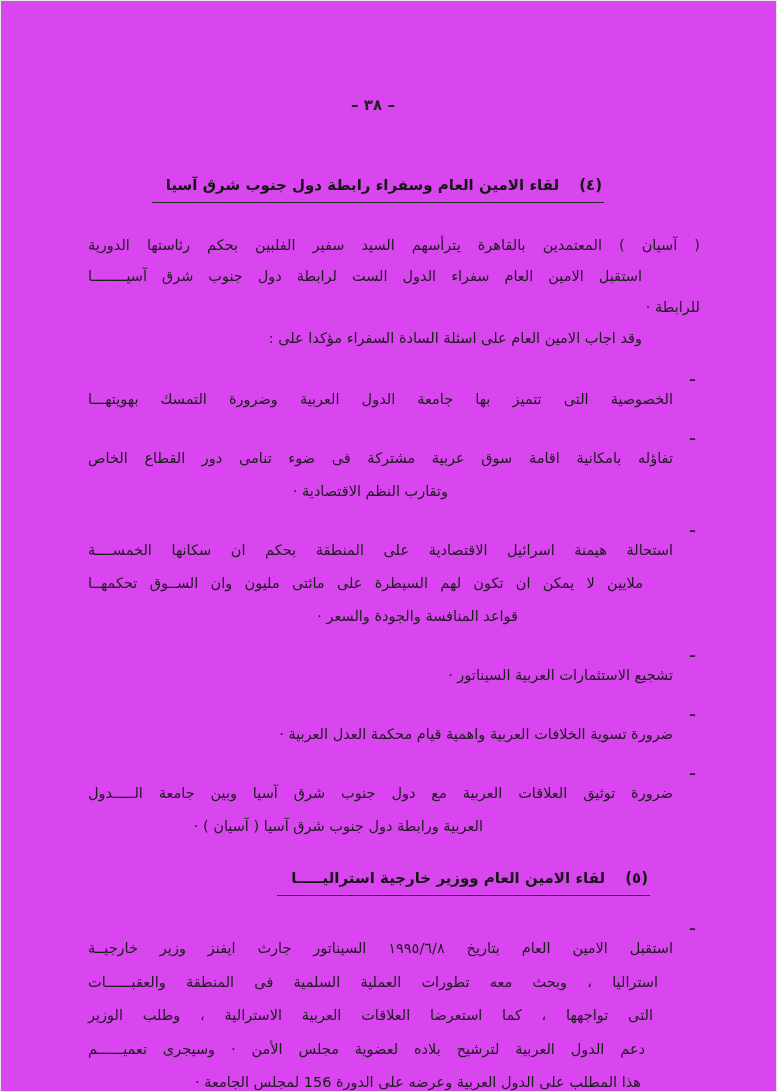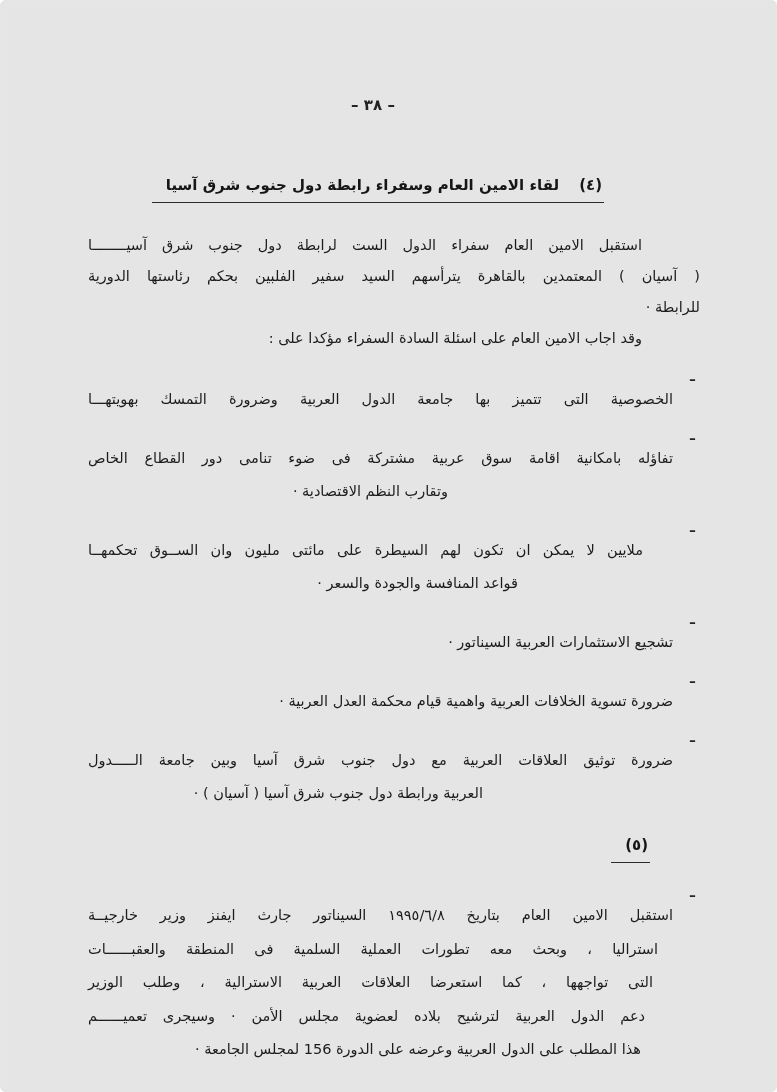--- a/index.html
+++ b/index.html
@@ -3,25 +3,24 @@
 <meta charset="utf-8">
 <style>
   html,body{margin:0;padding:0;}
   body{
     width:777px;height:1092px;overflow:hidden;
     background:#ffffff;
     font-family:"DejaVu Sans",sans-serif;
   }
   .page{
     position:relative;width:777px;height:1092px;
-    background:#e5e5e5;
+    background:#d946ef;
     box-shadow:inset 0 0 0 1px #e6e6e6;
     direction:rtl;
     color:#1c1c1c;
-    border-radius:6px;
   }
   .page-number{
     position:absolute;top:96px;left:308px;width:130px;
     text-align:center;font-size:15px;font-weight:600;
     letter-spacing:2px;color:#222;
   }
   .content{
     position:absolute;top:176px;right:77px;width:612px;
     font-size:14.5px;
   }
@@ -67,22 +66,22 @@
   <div class="page-number">– ٣٨ –</div>
 
   <div class="content">
 
     <div class="heading h4">
       <span class="marker">(٤)</span>
       <span class="title">لقاء الامين العام وسفراء رابطة دول جنوب شرق آسيا</span>
     </div>
 
     <div class="intro">
+      <span class="line j">( آسيان ) المعتمدين بالقاهرة يترأسهم السيد سفير الفلبين بحكم رئاستها الدورية</span>
       <span class="line j pr58">استقبل الامين العام سفراء الدول الست لرابطة دول جنوب شرق آسيــــــــا</span>
-      <span class="line j">( آسيان ) المعتمدين بالقاهرة يترأسهم السيد سفير الفلبين بحكم رئاستها الدورية</span>
       <span class="line r">للرابطة ·</span>
       <span class="line r pr58">وقد اجاب الامين العام على اسئلة السادة السفراء مؤكدا على :</span>
     </div>
 
     <div class="bullets">
 
       <div class="bullet">
         <span class="b-dash">ـ</span>
         <span class="b-text">
           <span class="line j">الخصوصية التى تتميز بها جامعة الدول العربية وضرورة التمسك بهويتهـــا</span>
@@ -93,20 +92,21 @@
         <span class="b-dash">ـ</span>
         <span class="b-text">
           <span class="line j">تفاؤله بامكانية اقامة سوق عربية مشتركة فى ضوء تنامى دور القطاع الخاص</span>
           <span class="line r pr225">وتقارب النظم الاقتصادية ·</span>
         </span>
       </div>
 
       <div class="bullet">
         <span class="b-dash">ـ</span>
         <span class="b-text">
+          <span class="line j">استحالة هيمنة اسرائيل الاقتصادية على المنطقة بحكم ان سكانها الخمســــة</span>
           <span class="line j pr30">ملايين لا يمكن ان تكون لهم السيطرة على مائتى مليون وان الســوق تحكمهــا</span>
           <span class="line r pr155">قواعد المنافسة والجودة والسعر ·</span>
         </span>
       </div>
 
       <div class="bullet">
         <span class="b-dash">ـ</span>
         <span class="b-text">
           <span class="line r">تشجيع الاستثمارات العربية السيناتور ·</span>
         </span>
@@ -124,20 +124,21 @@
         <span class="b-text">
           <span class="line j">ضرورة توثيق العلاقات العربية مع دول جنوب شرق آسيا وبين جامعة الـــــدول</span>
           <span class="line r pr190">العربية ورابطة دول جنوب شرق آسيا ( آسيان ) ·</span>
         </span>
       </div>
 
     </div>
 
     <div class="heading h5">
       <span class="marker">(٥)</span>
+      <span class="title">لقاء الامين العام ووزير خارجية استراليـــــا</span>
     </div>
 
     <div class="bullet wide">
       <span class="b-dash">ـ</span>
       <span class="b-text">
         <span class="line j">استقبل الامين العام بتاريخ ١٩٩٥/٦/٨ السيناتور جارث ايفنز وزير خارجيــة</span>
         <span class="line j pr15">استراليا ، وبحث معه تطورات العملية السلمية فى المنطقة والعقبــــــات</span>
         <span class="line j pr20">التى تواجهها ، كما استعرضا العلاقات العربية الاسترالية ، وطلب الوزير</span>
         <span class="line j pr28">دعم الدول العربية لترشيح بلاده لعضوية مجلس الأمن · وسيجرى تعميــــــم</span>
         <span class="line r pr32">هذا المطلب على الدول العربية وعرضه على الدورة 156 لمجلس الجامعة ·</span>

